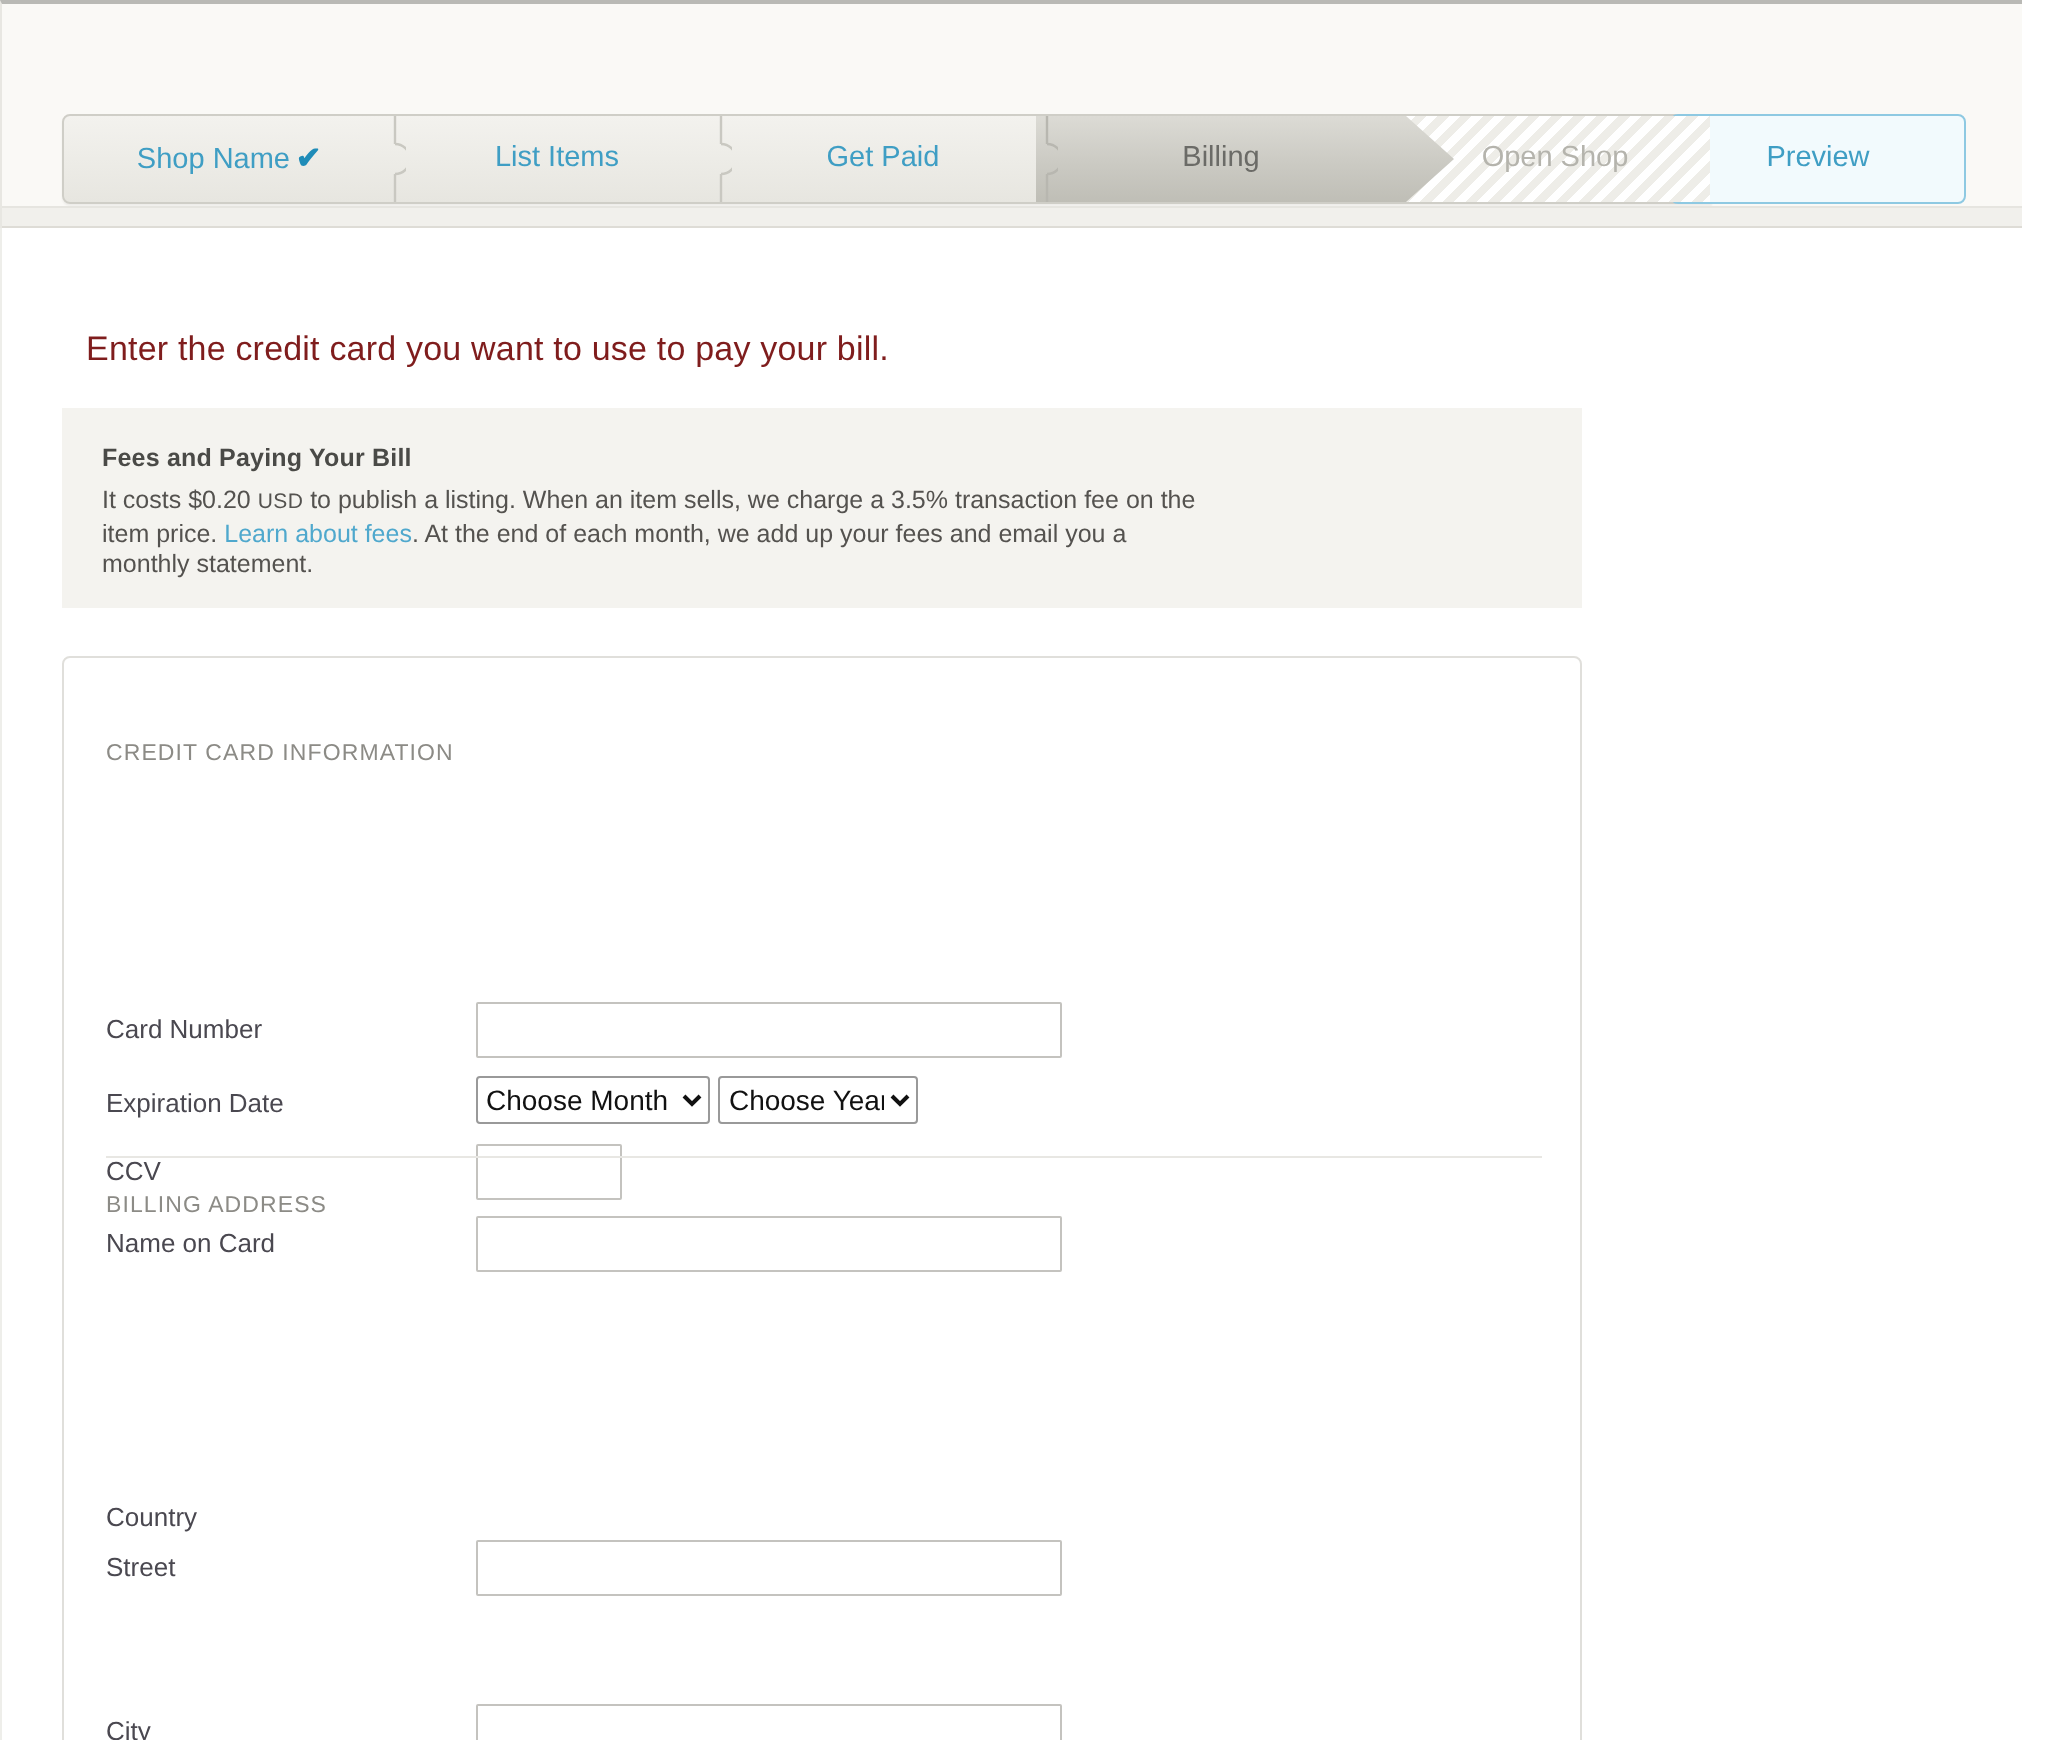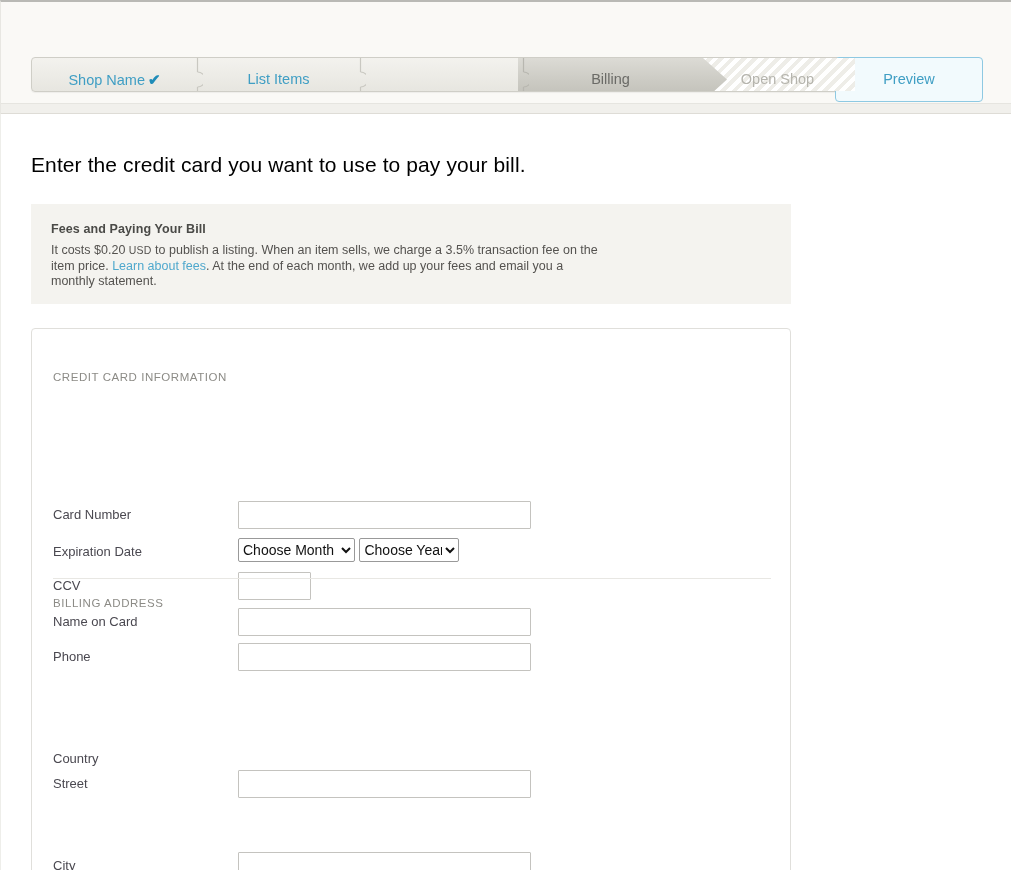--- a/index.html
+++ b/index.html
@@ -73,21 +73,21 @@
     position: absolute;
     left: 30px;
     top: 55px;
     width: 952px;
     height: 45px;
   }
   .tabs {
     position: absolute;
     left: 0; top: 0;
     width: 825px;
-    height: 35px;
+    height: 45px;
     border: 1px solid #cfcec7;
     border-radius: 4px 0 0 4px;
     background: linear-gradient(to bottom, #f3f2ee 0%, #e7e6e0 100%);
     overflow: hidden;
     box-shadow: 0 1px 1px rgba(0,0,0,0.05);
   }
   .tab {
     position: absolute;
     top: 0;
     height: 43px;
@@ -180,24 +180,24 @@
     width: 1011px;
     bottom: 0;
     background: #ffffff;
     border-left: 1px solid #eeeeea;
   }
 
   .page-title {
     position: absolute;
     left: 30px;
     top: 39px;
-    font-size: 21px;
-    color: #000000;
+    font-size: 17px;
+    color: #7f1d1d;
     font-weight: normal;
-    margin: 0;
+    margin: 12px;
     letter-spacing: 0.1px;
   }
 
   
   .fees-box {
     position: absolute;
     left: 30px;
     top: 90px;
     width: 760px;
     height: 100px;
@@ -327,20 +327,21 @@
         <div class="tabs">
 
           <div class="tab-striped-bg"></div>
 
           <div class="tab-active-bg"></div>
 
           <div class="tab t1"><span>Shop Name</span><span class="check">✔</span></div>
 
           <div class="tab t2">List Items</div>
 
+          <div class="tab t3">Get Paid</div>
 
           <div class="tab t4">Billing</div>
 
           <div class="tab t5">Open Shop</div>
 
           <svg class="joint j1" viewBox="0 0 11 43" preserveAspectRatio="none">
             <path d="M5.5 0 L5.5 14 M5.5 29 L5.5 43" stroke="#c9c8c1" stroke-width="1.2" fill="none"></path>
             <path d="M5.5 14 A 7.5 7.5 0 1 1 5.5 29" stroke="#c9c8c1" stroke-width="1.2" fill="none"></path>
           </svg>
           <svg class="joint j2" viewBox="0 0 11 43" preserveAspectRatio="none">
@@ -396,26 +397,20 @@
           </div>
         </div>
 
         <div class="field-row r-name">
           <div class="field-label">Name on Card</div>
           <div class="field-control">
             <input type="text" class="txt w-wide" value="" style="">
           </div>
         </div>
 
-        <div class="field-row r-phone">
-          <div class="field-label">Phone</div>
-          <div class="field-control">
-            <input type="text" class="txt w-wide" value="" style="">
-          </div>
-        </div>
 
         <div class="divider"></div>
 
         <div class="section-label ba">Billing Address</div>
 
         <div class="field-row r-country">
           <div class="field-label">Country</div>
         </div>
 
         <div class="field-row r-street">

